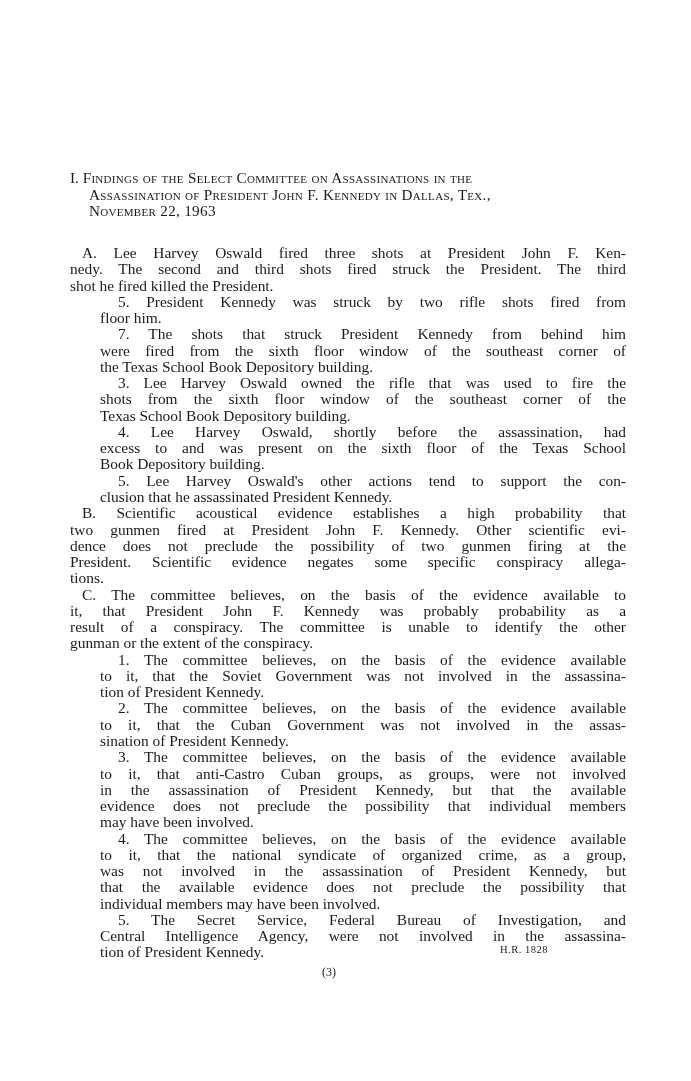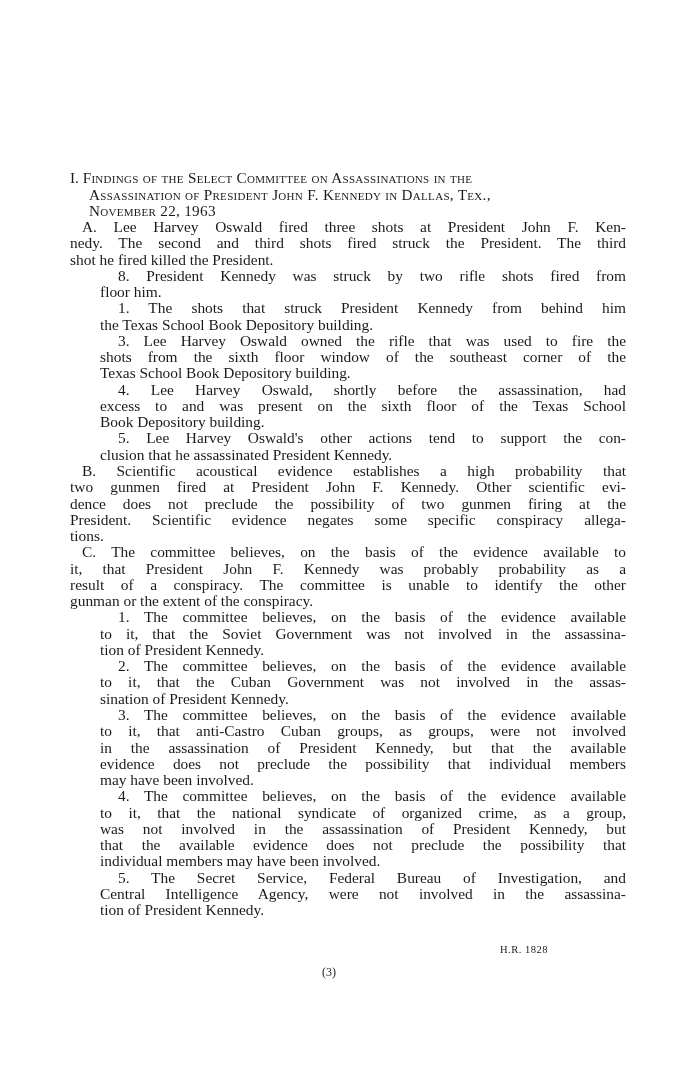--- a/index.html
+++ b/index.html
@@ -4,44 +4,45 @@
 <style>
   html, body { margin: 0; padding: 0; background: #ffffff; }
   body { width: 691px; height: 1081px; position: relative; overflow: hidden;
          font-family: "Liberation Serif", "DejaVu Serif", serif; color: #1a1a1a; }
   .page { position: absolute; left: 0; top: 0; width: 691px; height: 1081px; }
   .heading { position: absolute; left: 70px; top: 170px; width: 556px;
              font-size: 15.2px; line-height: 16.5px; }
   .heading .hl { display: block; white-space: nowrap; }
   .heading .hl.cont { padding-left: 19px; }
   .sc { font-variant: small-caps; letter-spacing: 0.3px; }
-  .body { position: absolute; left: 70px; top: 219px; width: 556px;
+  .body { position: absolute; left: 70px; top: 245px; width: 556px;
           font-size: 15.4px; line-height: 16.28px; }
   .ln { display: block; white-space: nowrap; text-align: justify; text-align-last: justify; height: 16.28px; }
   .ln.last { text-align-last: left; }
   .folio { position: absolute; left: 322px; top: 965px; font-size: 12px; }
   .docid { position: absolute; left: 500px; top: 944px; font-size: 10.5px; letter-spacing: 0.5px; }
 </style>
 </head>
 <body>
 
 <div class="page">
   <div class="heading">
     <span class="hl"><span>I.</span> <span class="sc">Findings of the Select Committee on Assassinations in the</span></span>
     <span class="hl cont sc">Assassination of President John F. Kennedy in Dallas, Tex.,</span>
     <span class="hl cont sc">November 22, 1963</span>
   </div>
 
   <div class="body" id="body">
       <span class="ln" style="padding-left: 12px;">A. Lee Harvey Oswald fired three shots at President John F. Ken-</span>
       <span class="ln" style="padding-left: 0px;">nedy. The second and third shots fired struck the President. The third</span>
       <span class="ln last" style="padding-left: 0px;">shot he fired killed the President.</span>
-      <span class="ln" style="padding-left: 48px;">8. President Kennedy was struck by two rifle shots fired from</span>
+      <span class="ln" style="padding-left: 48px;">5. President Kennedy was struck by two rifle shots fired from</span>
       <span class="ln last" style="padding-left: 30px;">floor him.</span>
-      <span class="ln" style="padding-left: 48px;">1. The shots that struck President Kennedy from behind him</span>
+      <span class="ln" style="padding-left: 48px;">7. The shots that struck President Kennedy from behind him</span>
+      <span class="ln" style="padding-left: 30px;">were fired from the sixth floor window of the southeast corner of</span>
       <span class="ln last" style="padding-left: 30px;">the Texas School Book Depository building.</span>
       <span class="ln" style="padding-left: 48px;">3. Lee Harvey Oswald owned the rifle that was used to fire the</span>
       <span class="ln" style="padding-left: 30px;">shots from the sixth floor window of the southeast corner of the</span>
       <span class="ln last" style="padding-left: 30px;">Texas School Book Depository building.</span>
       <span class="ln" style="padding-left: 48px;">4. Lee Harvey Oswald, shortly before the assassination, had</span>
       <span class="ln" style="padding-left: 30px;">excess to and was present on the sixth floor of the Texas School</span>
       <span class="ln last" style="padding-left: 30px;">Book Depository building.</span>
       <span class="ln" style="padding-left: 48px;">5. Lee Harvey Oswald's other actions tend to support the con-</span>
       <span class="ln last" style="padding-left: 30px;">clusion that he assassinated President Kennedy.</span>
       <span class="ln" style="padding-left: 12px;">B. Scientific acoustical evidence establishes a high probability that</span>

